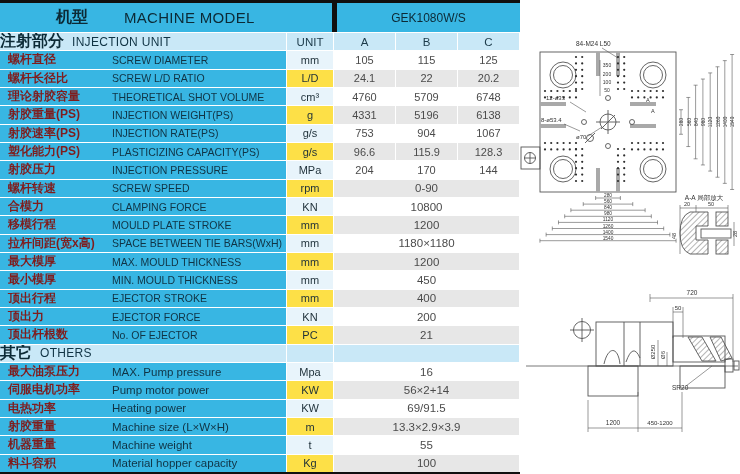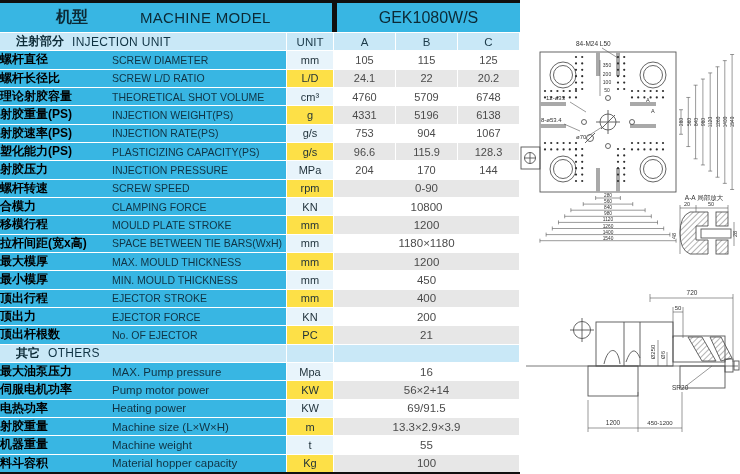--- a/index.html
+++ b/index.html
@@ -4,34 +4,34 @@
 <style>
   *{box-sizing:border-box}
   html,body{margin:0;padding:0}
   body{width:740px;height:474px;overflow:hidden;font-family:"Liberation Sans","DejaVu Sans",sans-serif;background:#fff}
   .app{display:flex;width:740px;height:474px;background:#fff}
 
   .spec-table{width:520px;display:flex;flex-direction:column;border-top:3px solid var(--bk);border-bottom:2px solid var(--bk);background:#fff}
   .hdr{flex:0 0 29px;display:flex}
   .hdr-left{width:332px;background:var(--cyan);display:flex;align-items:center;color:#0c2a36}
   .hdr-zh{font-size:16px;font-weight:700;margin-left:56px;white-space:nowrap}
-  .hdr-en{font-size:15px;margin-left:52px;letter-spacing:.3px;white-space:nowrap}
+  .hdr-en{font-size:15px;margin-left:36px;letter-spacing:.3px;white-space:nowrap}
   .hdr-div{width:5px;background:var(--bk)}
-  .hdr-model{flex:1;background:var(--cyan);display:flex;align-items:center;justify-content:center;font-size:16px;color:#0c2a36}
+  .hdr-model{flex:1;background:var(--cyan);display:flex;align-items:center;justify-content:center;font-size:12px;color:#0c2a36}
 
   .rows{flex:1;display:flex;flex-direction:column;gap:1px;padding-top:1px;background:#fff}
   .row{display:flex;flex:1;min-height:0;gap:1px}
   .cell{display:flex;align-items:center;overflow:hidden}
   .lab,.lab-sec{width:286px}
   .lab{background:var(--cyan)}
-  .zh{width:112px;padding-left:0;font-size:12px;font-weight:700;color:#000000;white-space:nowrap}
+  .zh{width:112px;padding-left:8px;font-size:12px;font-weight:700;color:#7f1d1d;white-space:nowrap}
   .en{flex:1;text-align:left;font-size:10.5px;color:#103344;white-space:nowrap}
   .alt .en{font-size:11.5px}
   .lab-sec{background:var(--pale)}
-  .szh{padding-left:16px;font-size:12px;font-weight:700;color:#0c2a36;white-space:nowrap}
+  .szh{padding-left:0;font-size:16px;font-weight:700;color:#0c2a36;white-space:nowrap}
   .sen{margin-left:8px;font-size:12px;color:#103344;letter-spacing:.3px;white-space:nowrap}
   .unit{width:46px;justify-content:center;font-size:11px;color:#1d2f38;white-space:nowrap}
   .val{width:61px;justify-content:center;font-size:11px;color:#4b4b4b}
   .span{width:185px;justify-content:center;font-size:11.5px;color:#4b4b4b}
   .hdrblue{background:var(--pale);color:#1c3a49;justify-content:center;font-size:11.5px}
   .uw{background:#e8f4fb}
   .ug{background:#fde047}
   .w{background:#ffffff}
   .g{background:var(--gray)}
 

